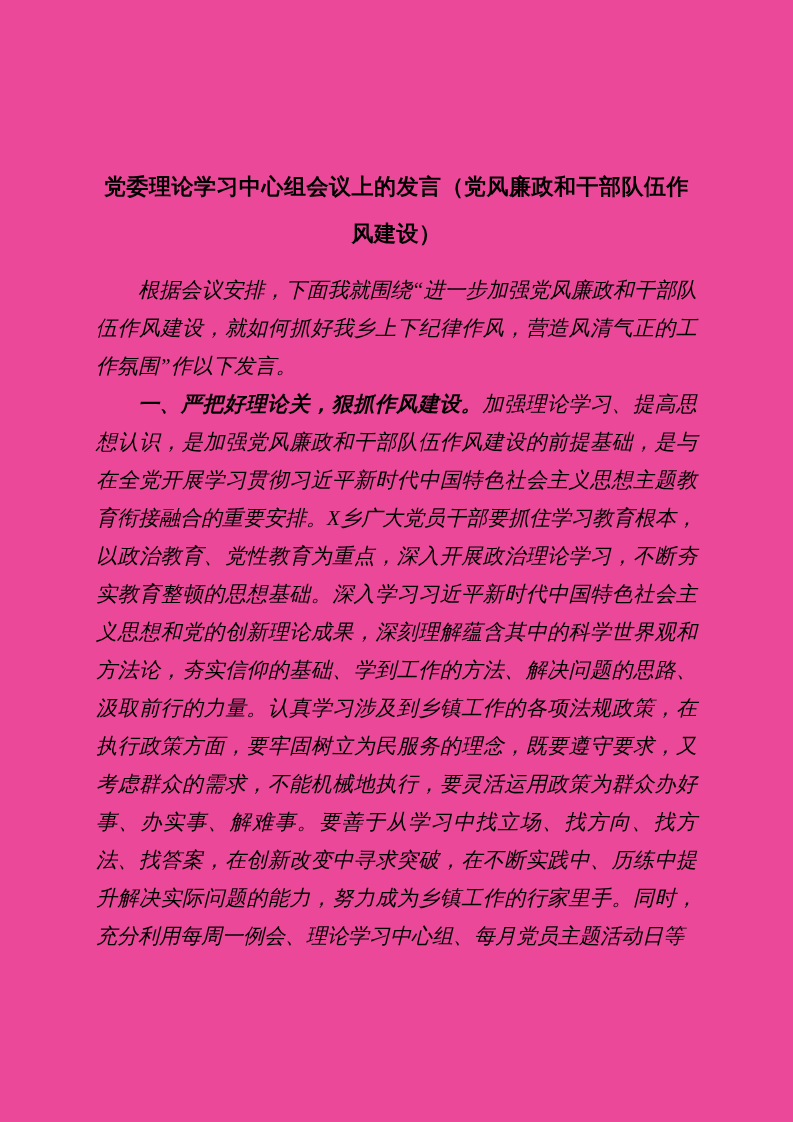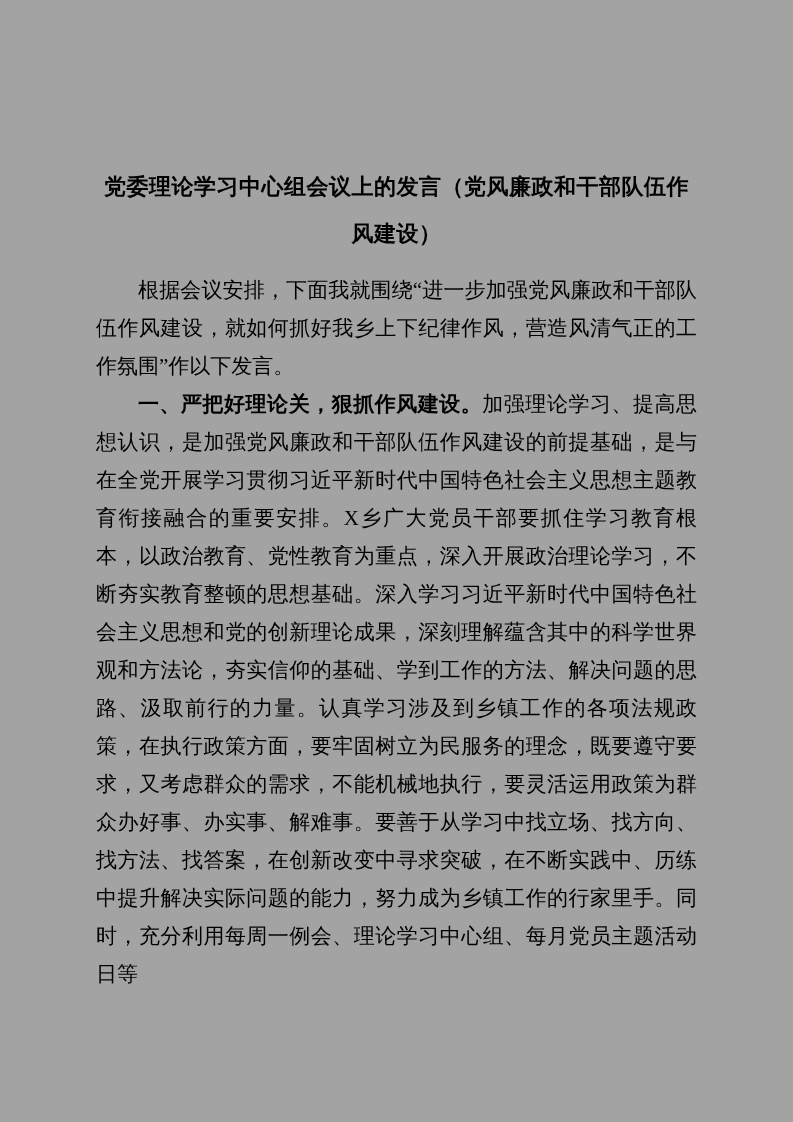--- a/index.html
+++ b/index.html
@@ -2,21 +2,21 @@
 <html><head>
 <meta charset="utf-8">
 <style>
   * { margin: 0; padding: 0; box-sizing: border-box; }
   html, body { background: #ffffff; }
   .page {
     position: relative;
     width: 793px;
     height: 1122px;
     margin: 0 auto;
-    background: #a3a3a3;
+    background: #ec4899;
     overflow: hidden;
     font-family: "Liberation Serif", "DejaVu Serif", serif;
     color: #000000;
   }
   .content {
     position: absolute;
     left: 96px;
     top: 163px;
     width: 601px;
   }
@@ -34,20 +34,21 @@
     text-align: justify;
   }
   .doc-body p {
     margin: 0;
   }
   .salutation {
     text-indent: 0;
   }
   .para {
     text-indent: 2em;
+    font-style: italic;
   }
   .lead {
     font-weight: bold;
   }
 </style>
 </head>
 <body>
 
 <div class="page">
   <div class="content">

